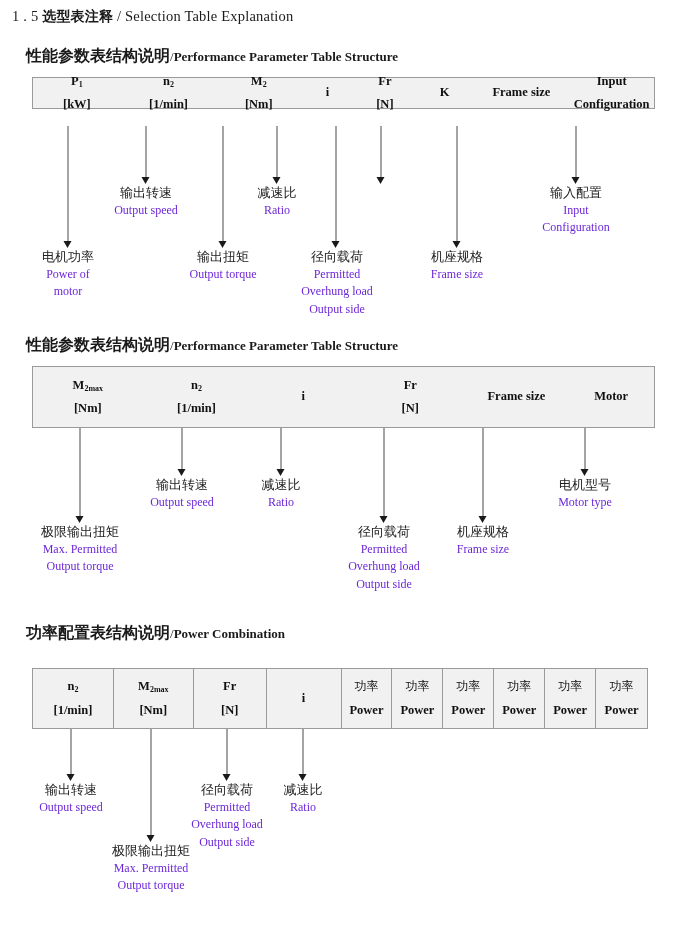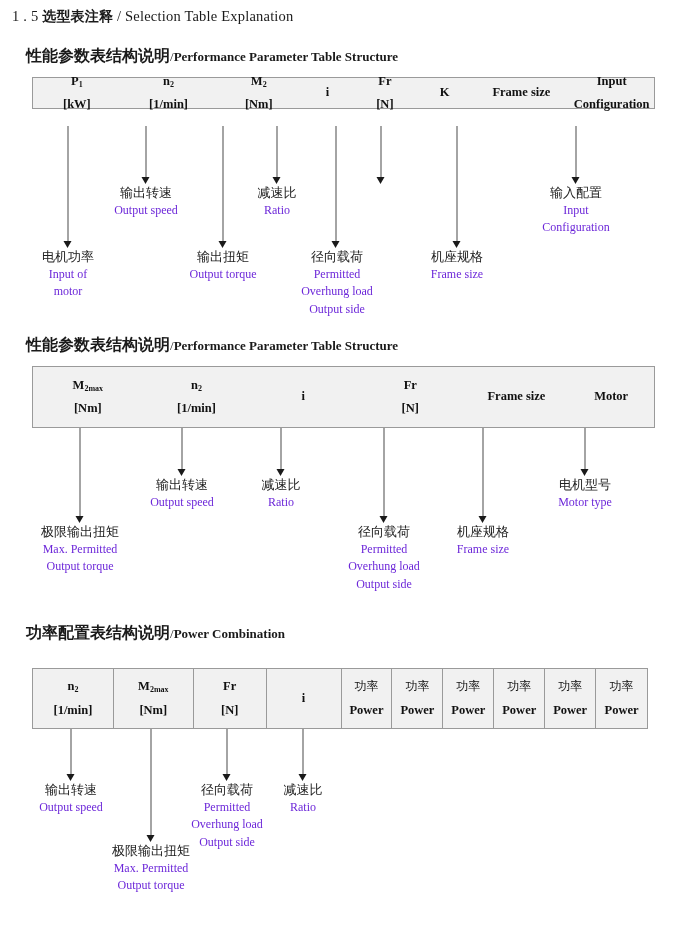--- a/index.html
+++ b/index.html
@@ -201,21 +201,21 @@
       <div class="shaft" style="height:115px;"></div>
       <div class="head" style="top:115px;"></div>
     </div>
   <div class="arrow" style="left:576px; top:126px; height:58px;">
       <div class="shaft" style="height:51px;"></div>
       <div class="head" style="top:51px;"></div>
     </div>
 
   <div class="note" id="s1n0" style="left:68px;  top:248px;">
       <span class="cn">电机功率</span>
-      <span class="en">Input of</span>
+      <span class="en">Power of</span>
       <span class="en">motor</span>
     </div>
   <div class="note" id="s1n1" style="left:146px; top:184px;">
       <span class="cn">输出转速</span>
       <span class="en">Output speed</span>
     </div>
   <div class="note" id="s1n2" style="left:223px; top:248px;">
       <span class="cn">输出扭矩</span>
       <span class="en">Output torque</span>
     </div>

